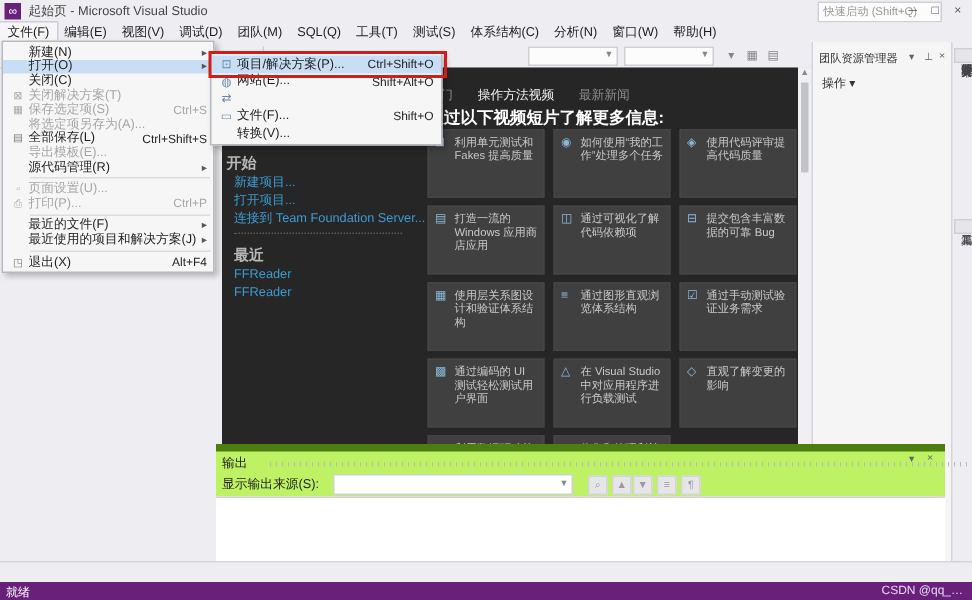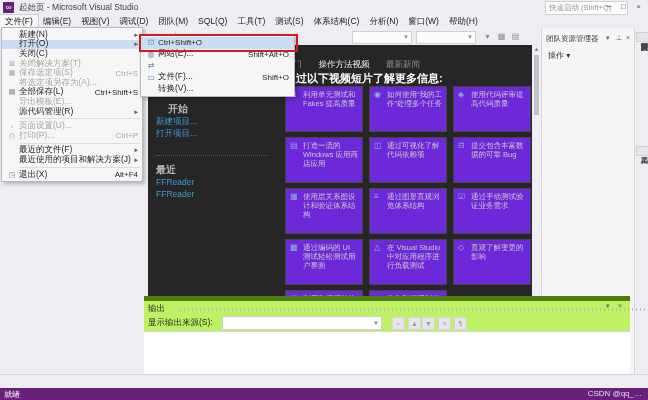--- a/index.html
+++ b/index.html
@@ -28,21 +28,21 @@
   
   .doc{left:148px;top:45px;width:384px;height:253px;background:#262626;overflow:hidden;}
   .sp-h{font-size:10px;font-weight:bold;color:#b7b7b7;}
   .sp-link{font-size:8.5px;color:#3d9bd1;cursor:pointer;}
   .sp-dots{width:112px;border-top:1px dotted #5a5a5a;height:0;}
   .sp-tab{font-size:8.5px;color:#8c8c8c;display:inline-block;margin-right:12px;}
   .sp-tab.sel{color:#f0f0f0;}
   .videos-h{font-size:11px;font-weight:bold;color:#fff;}
   .tilegrid{left:285px;top:86px;width:246px;display:grid;
             grid-template-columns:repeat(3,78px);grid-auto-rows:46px;gap:5px 6px;}
-  .tile{background:#6d28d9;border:1px solid #454547;padding:3px 4px;overflow:hidden;cursor:pointer;}
+  .tile{background:#404040;border:1px solid #454547;padding:3px 4px;overflow:hidden;cursor:pointer;}
   .tile .ticon{float:left;width:10px;font-size:8px;color:#8ab8d8;line-height:10px;}
   .tile .tlabel{display:block;margin-left:13px;font-size:7.5px;line-height:9px;color:#c8c8c8;}
   
   .vscroll{left:532px;top:45px;width:9px;height:253px;background:#f0f0f4;}
   .vscroll .sarr{width:9px;height:9px;font-size:6px;color:#888;text-align:center;line-height:9px;}
   .vthumb{left:2px;top:10px;width:5px;height:60px;background:#c2c3c9;position:absolute;}
   
   .fmenu{left:1px;top:27px;width:140px;background:#f6f6f6;border:1px solid #b8b9c0;
          box-shadow:2px 2px 4px rgba(0,0,0,.25);padding:2px 0;z-index:30;}
   .fm-item{display:flex;align-items:center;height:9.6px;padding:0 4px 0 3px;font-size:8.5px;white-space:nowrap;}
@@ -123,23 +123,24 @@
       <span class="arr">▼</span>
     </div>
   <div class="abs tbtn" style="left:482px;">▾</div>
   <div class="abs tbtn" style="left:496px;">▦</div>
   <div class="abs tbtn" style="left:510px;">▤</div>
 
   <div class="abs leftgap"></div>
 
   <div class="abs doc">
 
-    <div class="abs sp-h" style="left:20px;top:57px;">开始</div>
+    <div class="abs sp-h" style="left:3px;top:57px;">开始</div>
     <div class="abs sp-link" style="left:8px;top:71px;">新建项目...</div>
     <div class="abs sp-link" style="left:8px;top:83px;">打开项目...</div>
+    <div class="abs sp-link" style="left:8px;top:95px;">连接到 Team Foundation Server...</div>
     <div class="abs sp-dots" style="left:8px;top:110px;"></div>
     <div class="abs sp-h" style="left:8px;top:118px;">最近</div>
     <div class="abs sp-link" style="left:8px;top:132px;">FFReader</div>
     <div class="abs sp-link" style="left:8px;top:144px;">FFReader</div>
 
     <div class="abs" style="left:137px;top:8px;">
       <span class="sp-tab">入门</span>
       <span class="sp-tab sel">操作方法视频</span>
       <span class="sp-tab">最新新闻</span>
     </div>
@@ -316,20 +317,21 @@
     <div class="fm-item">
         <span class="fic">◳</span>
         <span class="flabel">退出(X)</span>
         <span class="fshort">Alt+F4</span>
       </div>
   </div>
 
   <div class="abs smenu">
     <div class="sm-item hl">
         <span class="fic">⊡</span>
+        <span class="flabel">项目/解决方案(P)...</span>
         <span class="fshort">Ctrl+Shift+O</span>
       </div>
     <div class="sm-item">
         <span class="fic">◍</span>
         <span class="flabel">网站(E)...</span>
         <span class="fshort">Shift+Alt+O</span>
       </div>
     <div class="sm-item">
         <span class="fic">⇄</span>
       </div>

